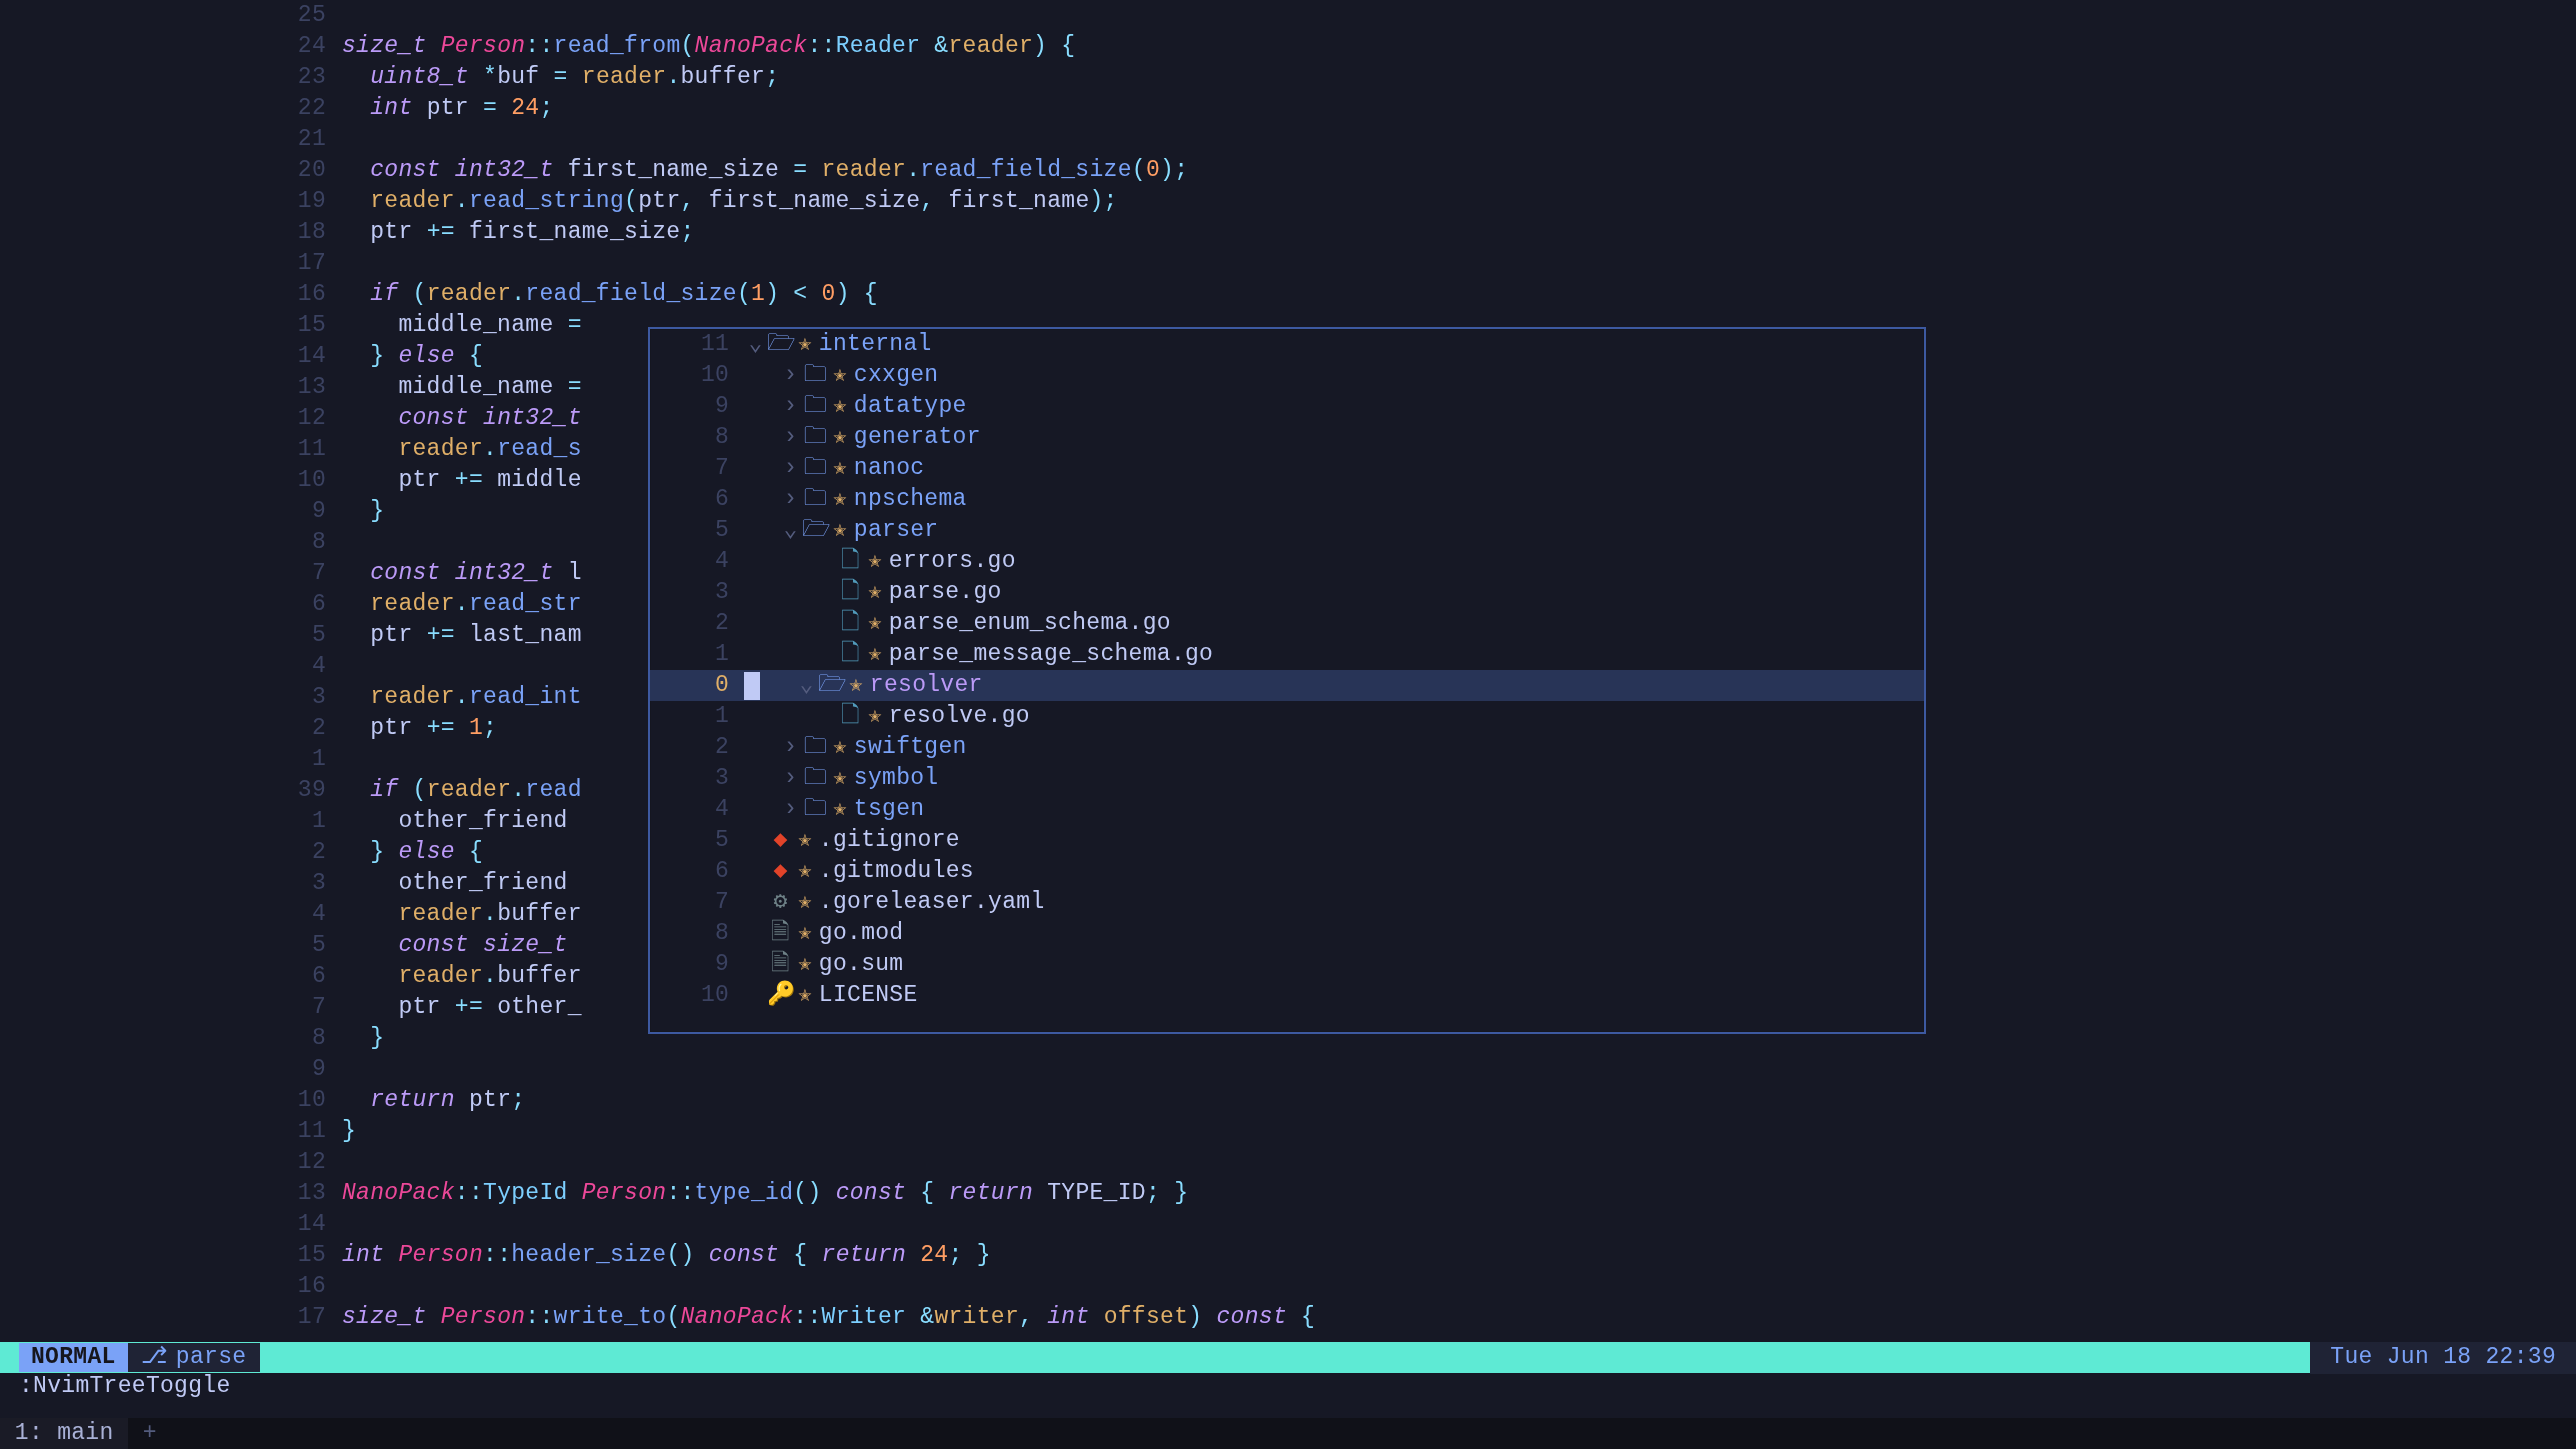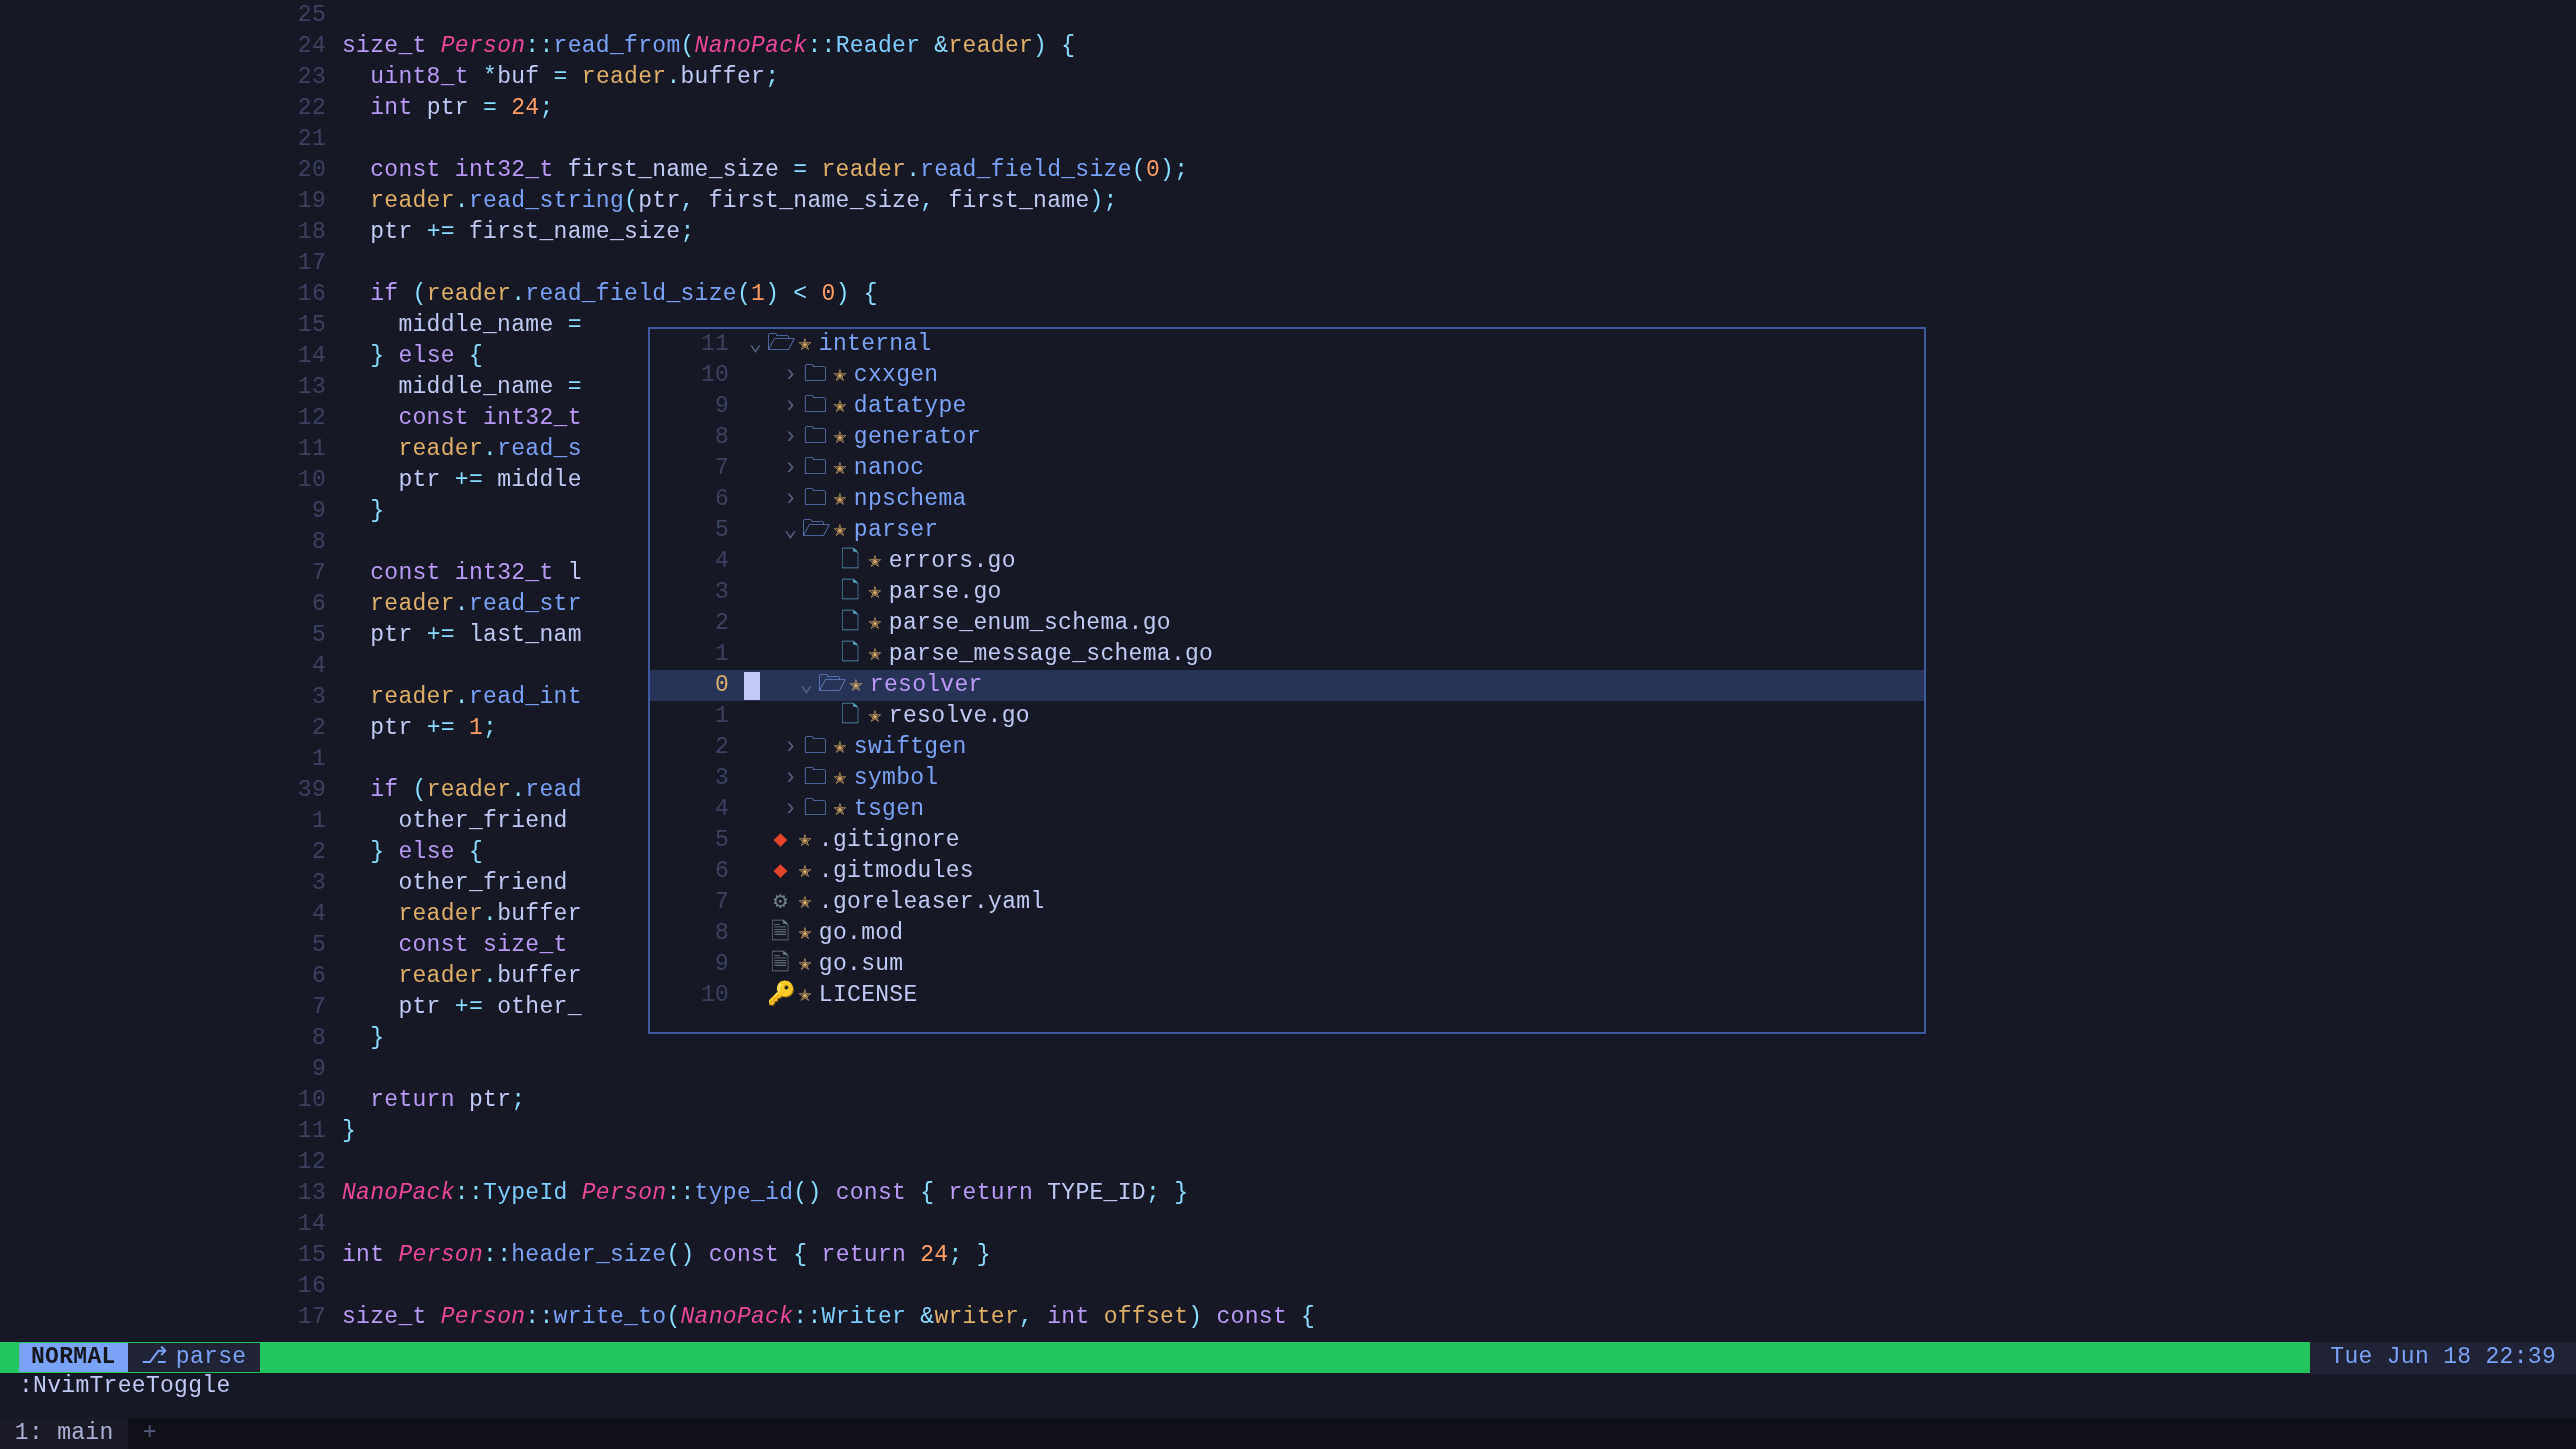--- a/index.html
+++ b/index.html
@@ -16,41 +16,41 @@
   .line { display: flex; align-items: baseline; height: 31px; }
   .gutter {
     width: 342px;
     text-align: right;
     padding-right: 16px;
     color: #3b4261;
     flex-shrink: 0;
   }
   .code { flex: 1; }
   
-  .kw   { color: #bb9af7; }  
+  .kw   { color: #bb9af7; font-style: italic; }  
   .ty   { color: #7dcfff; }                        
   .cls  { color: #ec4899; font-style: italic; }   
   .fn   { color: #7aa2f7; }                        
   .op   { color: #89ddff; }                        
   .id   { color: #c0caf5; }
   .num  { color: #ff9e64; }
   .param{ color: #e0af68; }
   .readerc{ color:#e0af68; }
   .star { color:#89ddff; }
 
   
   .statusline {
     position: absolute;
     left: 0; right: 0;
     top: 1342px;
     height: 31px;
     display: flex;
     align-items: center;
     font-size: 23px;
-    background: #22c55e;
+    background: #5eead4;
   }
   .mode-badge {
     background: #7aa2f7;
     color: #16161e;
     font-weight: bold;
     padding: 0 12px;
     margin-left: 19px;
     height: 29.5px;
     display: flex; align-items: center;
   }

